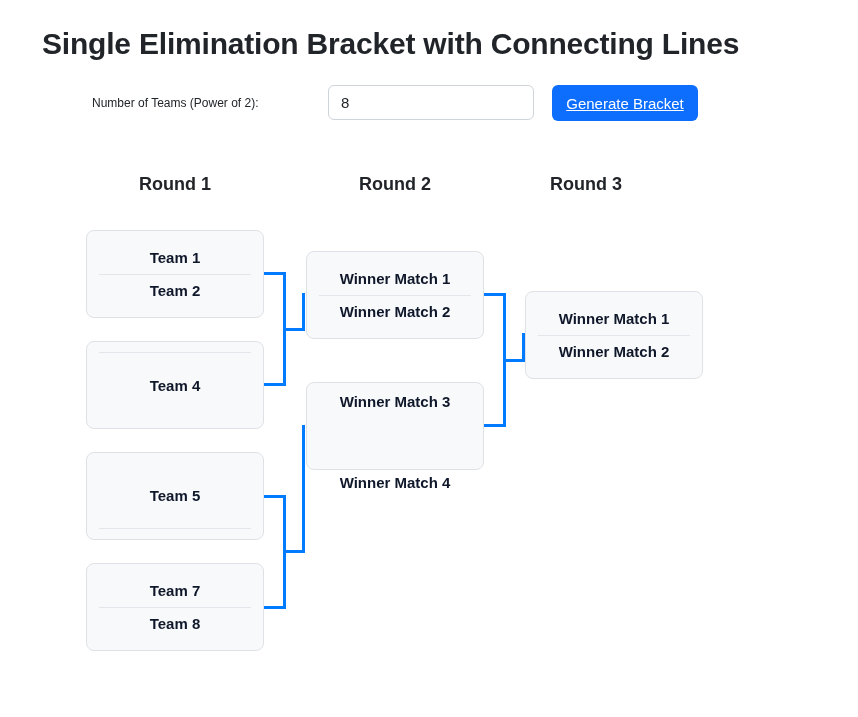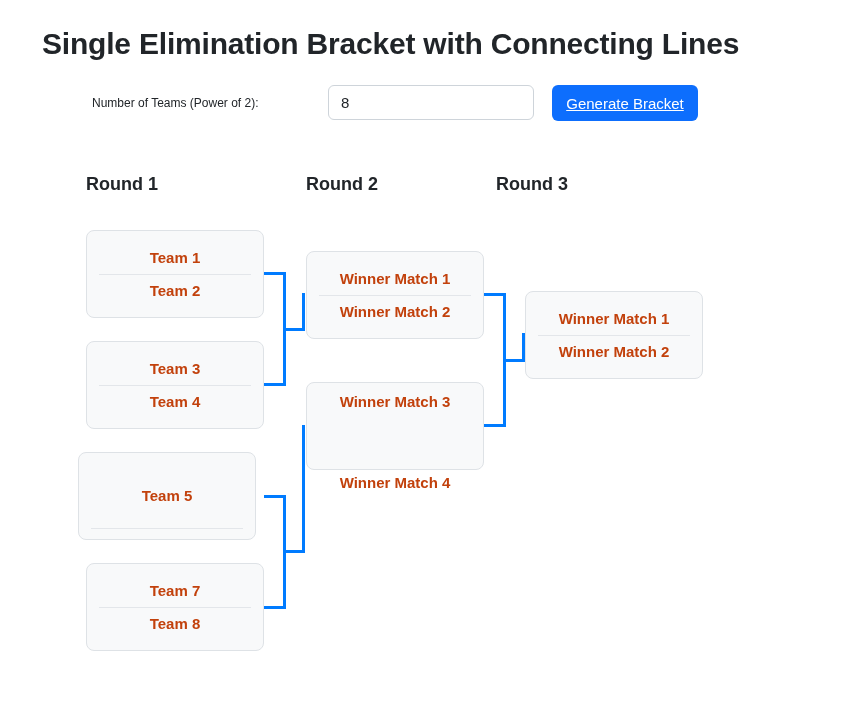--- a/index.html
+++ b/index.html
@@ -32,44 +32,44 @@
     position: absolute; left: 552px; top: 85px;
     width: 146px; height: 36px;
     background: var(--accent-blue, #0d6efd);
     color: #ffffff; border: none; border-radius: 6px;
     font-size: 15px; font-family: "Liberation Sans", sans-serif;
     cursor: pointer;
     text-decoration: underline;
   }
   .round-header {
     position: absolute; top: 174px; height: 24px;
-    font-size: 18px; font-weight: 700; 
+    font-size: 18px; font-weight: 700; text-align: center;
     white-space: nowrap;
   }
   .rh-1 { left: 86px;  width: 178px; }
   .rh-2 { left: 306px; width: 178px; }
   .rh-3 { left: 496px; width: 180px; }
   .match {
     position: absolute; width: 178px; height: 88px;
     background: var(--box-bg, #f8f9fa);
     border: 1px solid var(--box-border, #dee2e6);
     border-radius: 8px;
     display: flex; flex-direction: column;
     padding: 10px 0;
     z-index: 2;
   }
   .slot {
     flex: 1; display: flex; align-items: center; justify-content: center;
-    font-size: 15px; font-weight: 600; color: #c2410c;
+    font-size: 15px; font-weight: 600; color: #0f172a;
     white-space: nowrap;
   }
   .divider { height: 1px; background: #e3e6ea; margin: 0 12px; }
   .m-r1-1 { left: 86px;  top: 230px; }
   .m-r1-2 { left: 86px;  top: 341px; }
-  .m-r1-3 { left: 78px;  top: 452px; }
+  .m-r1-3 { left: 86px;  top: 452px; }
   .m-r1-4 { left: 86px;  top: 563px; }
   .m-r2-1 { left: 306px; top: 251px; }
   .m-r2-2 { left: 306px; top: 382px; gap: 32px; }
   .m-r3-1 { left: 525px; top: 291px; }
   .conn {
     position: absolute;
     background: var(--connector-blue, #007bff);
     z-index: 1;
   }
 </style>
@@ -85,21 +85,20 @@
 <div class="round-header rh-1">Round 1</div>
 <div class="round-header rh-2">Round 2</div>
 <div class="round-header rh-3">Round 3</div>
 
 <div class="match m-r1-1">
   <div class="slot">Team 1</div>
   <div class="divider"></div>
   <div class="slot">Team 2</div>
 </div>
 <div class="match m-r1-2">
-  <div class="slot">Team 3</div>
   <div class="divider"></div>
   <div class="slot">Team 4</div>
 </div>
 <div class="match m-r1-3">
   <div class="slot">Team 5</div>
   <div class="divider"></div>
 </div>
 <div class="match m-r1-4">
   <div class="slot">Team 7</div>
   <div class="divider"></div>

